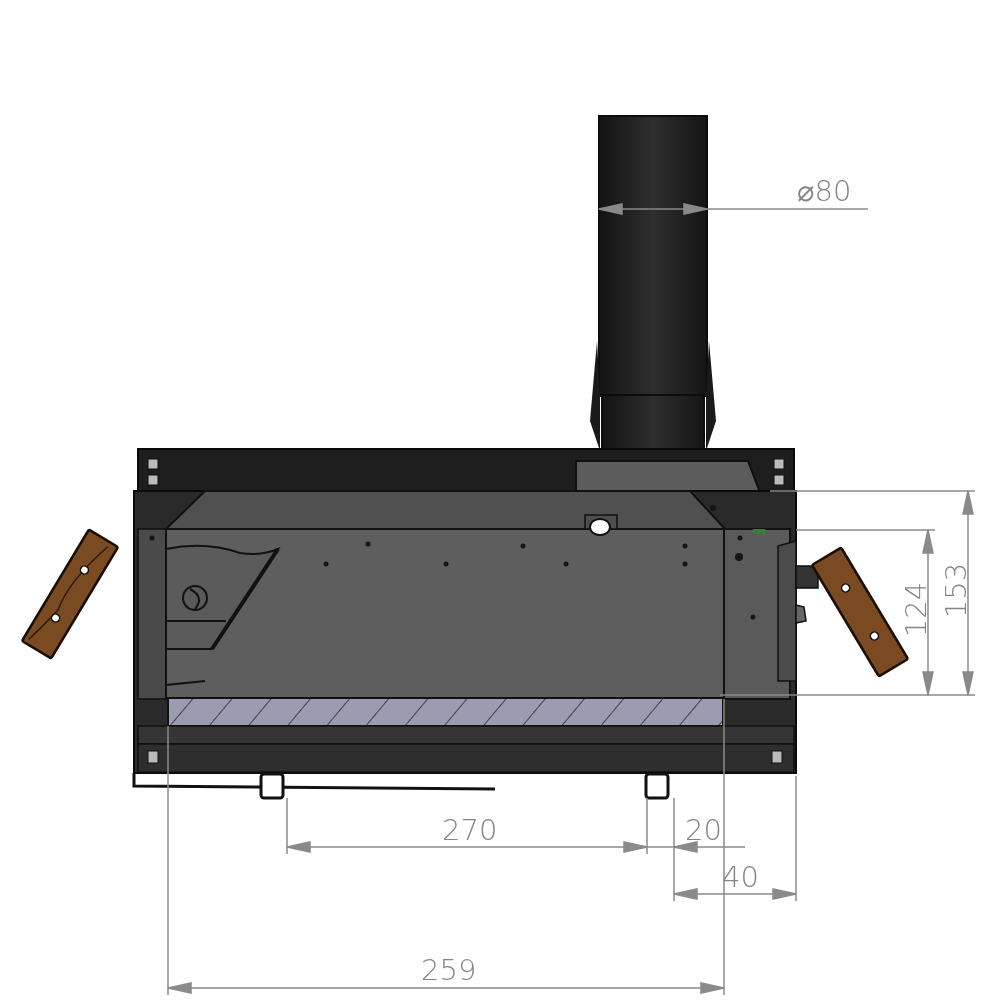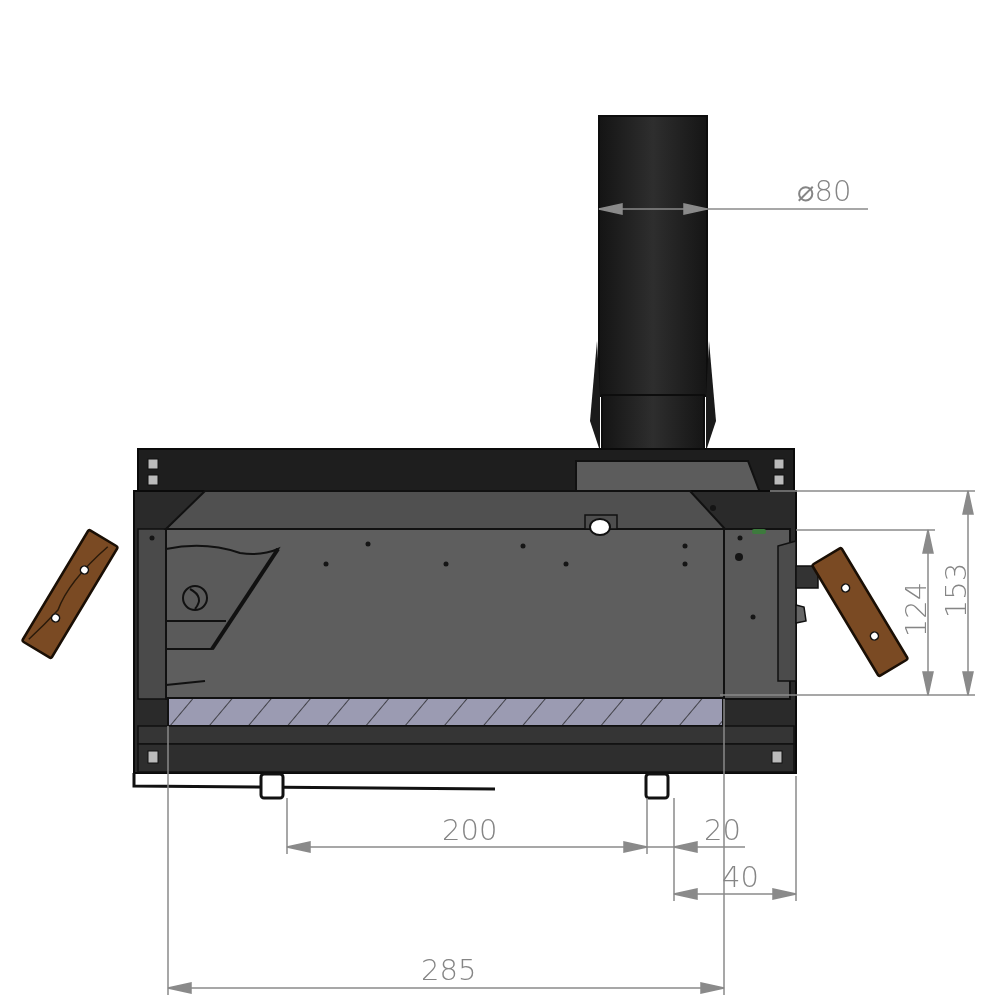--- a/index.html
+++ b/index.html
@@ -152,18 +152,18 @@
       <polygon points="674,853 697,848 697,858"></polygon>
       <polygon points="796,853 773,848 773,858"></polygon>
     </g>
   </svg>
 
   <div class="dimtxt" style="left:797px;top:136px;">
     <span>⌀</span><span>80</span>
   </div>
   <div class="dimtxt vert" style="left:929px;top:535px;">153</div>
   <div class="dimtxt vert" style="left:889px;top:554px;">124</div>
-  <div class="dimtxt" style="left:421px;top:915px;">285</div>
-  <div class="dimtxt" style="left:442px;top:775px;">200</div>
-  <div class="dimtxt" style="left:704px;top:775px;text-align:center;">20</div>
+  <div class="dimtxt" style="left:421px;top:915px;">259</div>
+  <div class="dimtxt" style="left:442px;top:775px;">270</div>
+  <div class="dimtxt" style="left:685px;top:775px;text-align:center;">20</div>
   <div class="dimtxt" style="left:722px;top:822px;">40</div>
 
 </div>
 
 </body></html>

